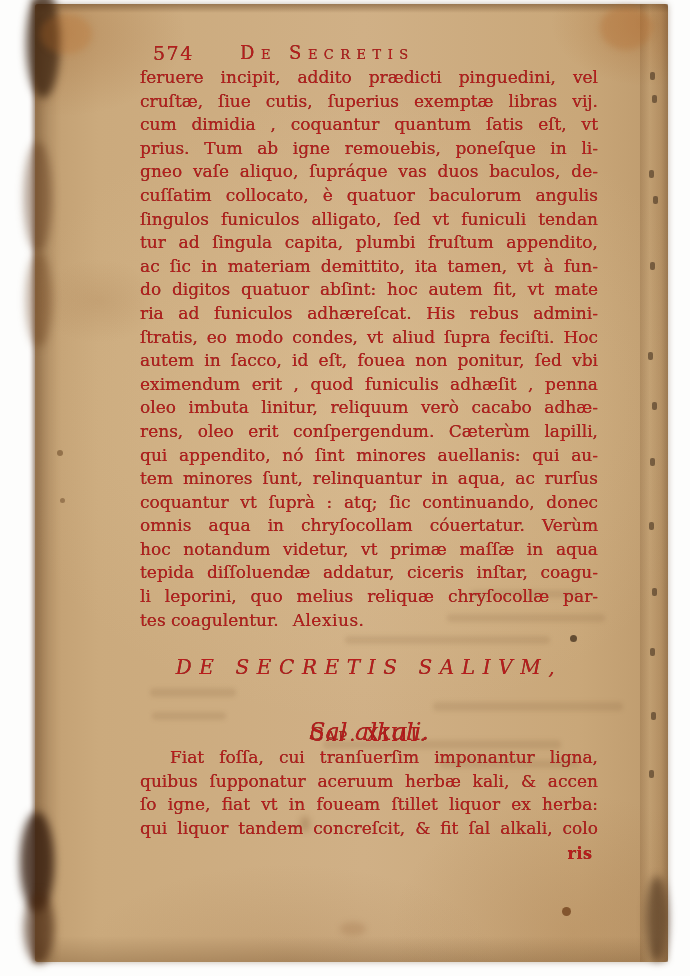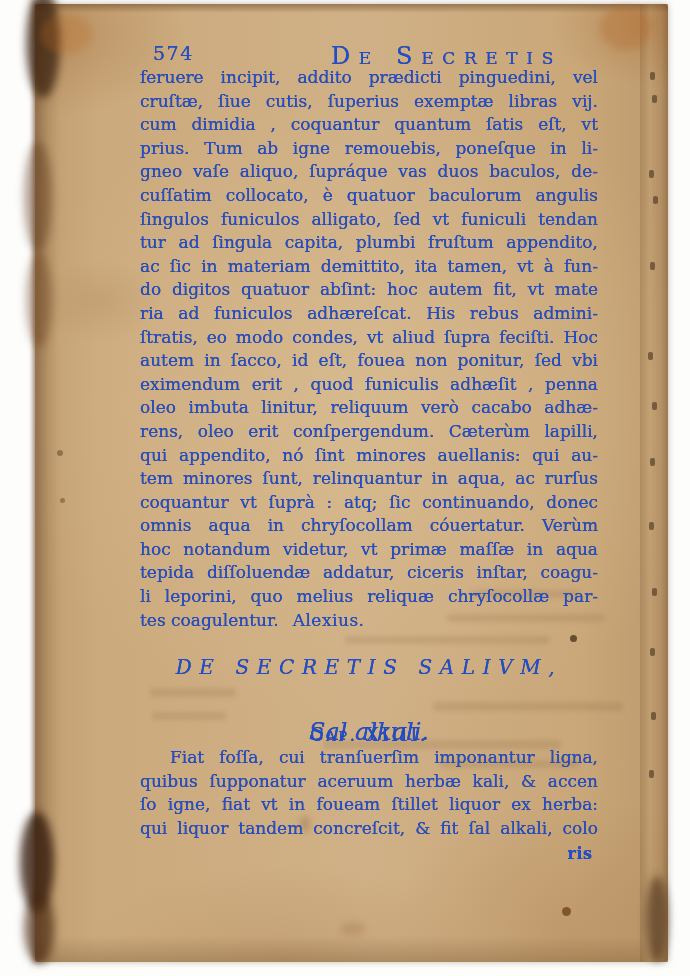--- a/index.html
+++ b/index.html
@@ -53,24 +53,24 @@
   .ghost{position:absolute;background:rgba(128,94,58,.17);filter:blur(2px);border-radius:4px;}
   .ghost.g1{left:447px;top:614px;width:158px;height:8px;}
   .ghost.g2{left:345px;top:636px;width:205px;height:8px;}
   .ghost.g3{left:433px;top:702px;width:190px;height:9px;}
   .ghost.g4{left:323px;top:740px;width:238px;height:9px;}
   .ghost.g5{left:150px;top:688px;width:86px;height:9px;}
   .ghost.g6{left:152px;top:712px;width:74px;height:8px;}
   .ghost.g7{left:440px;top:760px;width:140px;height:8px;}
   .ghost.g8{left:470px;top:590px;width:110px;height:8px;}
   
-  .ink{position:absolute;color:#1d4ed8;text-shadow:0 0 .6px rgba(40,28,15,.75);}
+  .ink{position:absolute;color:#b91c1c;text-shadow:0 0 .6px rgba(40,28,15,.75);}
   .pagenum{left:153px;top:42px;font-size:19px;letter-spacing:1.5px;}
-  .runtitle{left:240px;top:42px;width:322px;text-align:right;font-variant:small-caps;
-    font-size:24px;letter-spacing:.36em;}
+  .runtitle{left:240px;top:42px;width:322px;text-align:left;font-variant:small-caps;
+    font-size:18px;letter-spacing:.36em;}
   .bodycol{left:140px;width:458px;font-size:17px;line-height:23.6px;}
   .body1{top:66px;}
   .body2{top:746px;}
   .jline{text-align:justify;text-align-last:justify;white-space:normal;}
   .body2 .jline:first-child{padding-left:30px;}
   .lastline{text-align:left;}
   .lastline .ital{margin-left:14px;letter-spacing:.5px;}
   .sec-title{left:140px;top:655px;width:458px;text-align:center;font-style:italic;
     font-size:20px;letter-spacing:.38em;}
   .sec-chap{left:140px;top:684px;width:458px;text-align:center;font-variant:small-caps;

